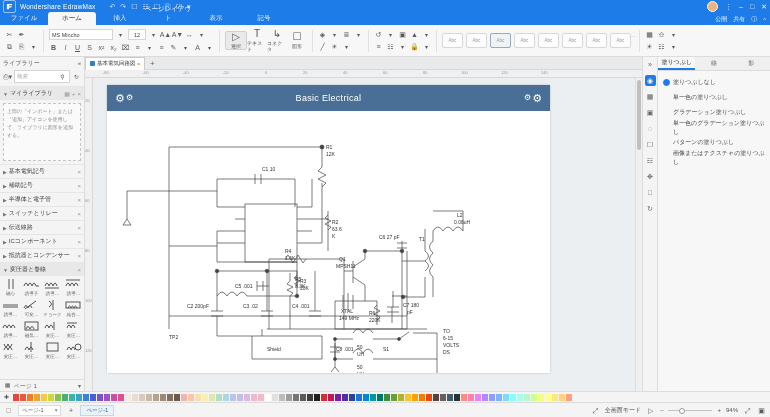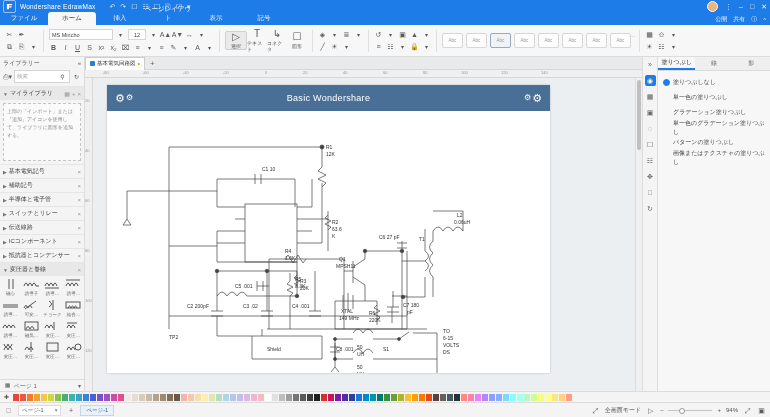--- a/index.html
+++ b/index.html
@@ -598,21 +598,21 @@
         </div>
 
         <div class="canvas">
           <div class="page">
 
             <div class="banner">
               <span class="gears l">
                 <span class="gear-a">⚙</span>
                   <span class="gear-b">⚙</span>
               </span>
-              <span class="t">Basic Wondershare</span>
+              <span class="t">Basic Electrical</span>
               <span class="gears r">
                 <span class="gear-b">⚙</span>
                   <span class="gear-a">⚙</span>
               </span>
             </div>
 
             <svg class="schem" viewBox="0 0 443 262">
               <g stroke="#444" stroke-width="0.7" fill="none">
 
                 <path d="M62 36 H215"></path>

